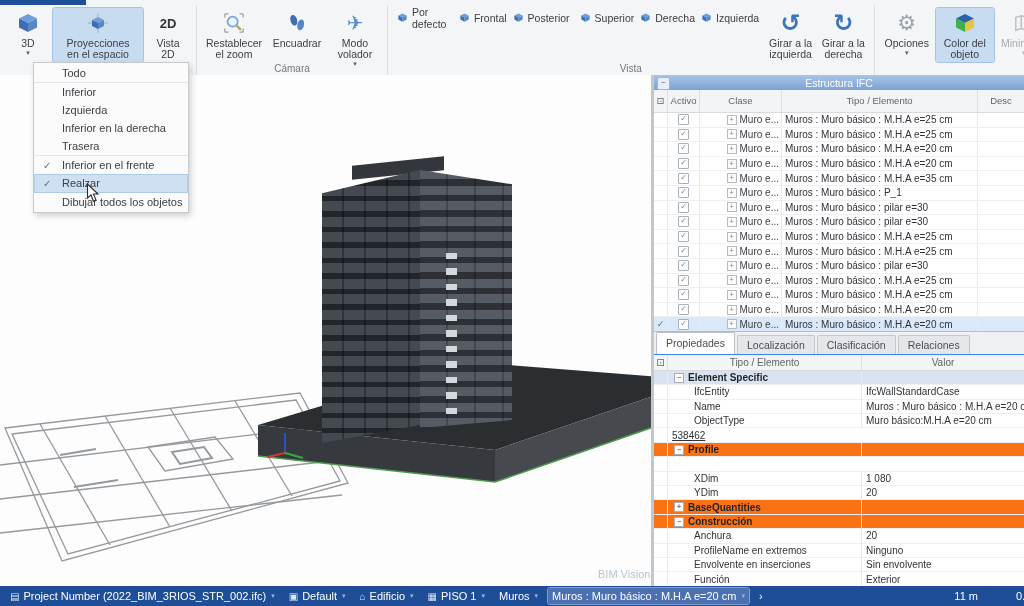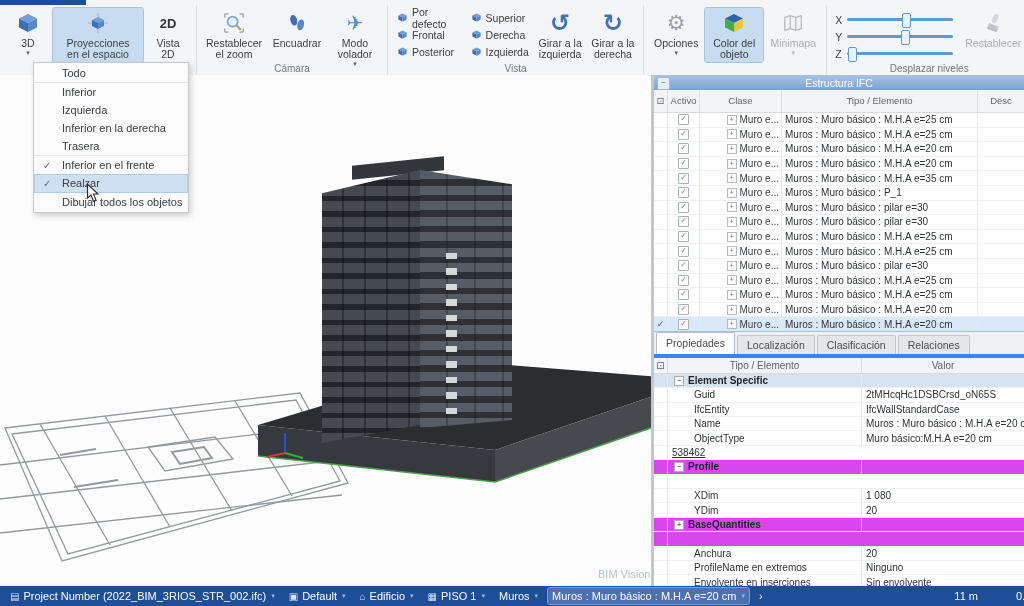--- a/index.html
+++ b/index.html
@@ -15,21 +15,21 @@
   .rgroup:last-child{border-right:none;}
   .glabel{position:absolute;left:0;right:0;bottom:1px;text-align:center;font-size:10px;color:#73787d;}
   .rbtn{display:flex;flex-direction:column;align-items:center;justify-content:flex-start;
         padding:2px 3px;margin:1px;border-radius:2px;min-width:40px;cursor:default;}
   .rbtn .ricon{height:26px;display:flex;align-items:center;justify-content:center;}
   .rbtn .rlabel{font-size:10.5px;line-height:11px;text-align:center;white-space:pre-line;margin-top:2px;color:#3b3e42;}
   .rbtn.hl{background:#c7dcf0;outline:1px solid #a3c4e4;}
   .rbtn.disabled .rlabel{color:#a7acb1;}
   .caret{font-size:7px;color:#5a6066;line-height:6px;margin-top:1px;}
   .rbtn.disabled .caret{color:#b6babe;}
-  .smallcol{display:flex;flex-direction:column;justify-content:flex-start;margin:2px 2px 0 2px;}
+  .smallcol{display:flex;flex-direction:row;justify-content:flex-start;margin:2px 2px 0 2px;}
   .sbtn{display:flex;align-items:center;height:17px;font-size:10.5px;color:#3b3e42;padding:0 3px;border-radius:2px;}
   .sbtn .scube{margin-right:4px;display:flex;}
   .txticon2d{font-weight:bold;font-size:13px;color:#2f3338;letter-spacing:0;}
   .rotglyph{font-size:24px;color:#3f74ba;line-height:24px;font-weight:bold;}
   .gearglyph{font-size:21px;color:#9aa3ad;line-height:22px;}
   .planeglyph{font-size:20px;color:#5b8fcc;line-height:22px;}
   
   .sliders{display:flex;flex-direction:column;justify-content:flex-start;margin:4px 6px 0 4px;width:118px;}
   .srow{display:flex;align-items:center;height:17px;}
   .slab{width:12px;font-size:10.5px;color:#3b3e42;}
@@ -79,33 +79,33 @@
   .irow.sel{background:#d9e9fa;border-bottom:1px solid #9fc2e4;}
   .chk{display:inline-block;width:9px;height:9px;border:1px solid #a8b0ba;background:#fff;border-radius:1px;
        font-size:8px;line-height:8px;text-align:center;color:#6f7c8c;margin:0 auto;}
   .ic1{justify-content:center;}
   .ic2{justify-content:flex-end;padding-right:2px;}
   .plusbox{display:inline-block;width:8px;height:8px;border:1px solid #b5bac0;font-size:7px;line-height:7px;
        text-align:center;color:#7a8087;margin-right:3px;background:#fbfbfc;}
   .ic3{padding-left:3px;color:#2f3338;}
   .selcheck{margin:0 auto;font-size:9px;color:#5e6d7e;}
   
-  .ptabs{display:flex;align-items:flex-end;height:22px;background:#eef0f2;border-bottom:4px solid #3b82f6;padding-left:2px;}
+  .ptabs{display:flex;align-items:flex-end;height:22px;background:#eef0f2;border-bottom:1px solid #3b82f6;padding-left:2px;}
   .ptab{height:18px;display:flex;align-items:center;padding:0 9px;font-size:10.5px;color:#4a4e53;
         border:1px solid #c3c7cc;border-bottom:none;background:#e4e7ea;margin-right:2px;border-radius:2px 2px 0 0;}
   .ptab.active{background:#fff;height:21px;border-color:#b9bfc6;position:relative;z-index:2;}
   .phead{display:grid;grid-template-columns:14px 194px 1fr;height:15px;background:#f3f4f6;
          border-bottom:1px solid #d8dadd;color:#5f6569;}
   .phead>div{border-right:1px solid #dcdee1;display:flex;align-items:center;justify-content:center;font-size:10px;}
   .prows{background:#fff;}
   .prow{display:grid;grid-template-columns:14px 194px 1fr;height:13.4px;border-bottom:1px solid #eef0f2;background:#fff;}
   .prow>div{border-right:1px solid #e8eaec;display:flex;align-items:center;overflow:hidden;white-space:nowrap;}
   .pc1{padding-left:26px;color:#2f3338;}
   .pc2{padding-left:4px;color:#2f3338;}
-  .prow.pgrp{background:#d946ef;}
+  .prow.pgrp{background:#f97316;}
   .prow.pacc{background:#d7e3f1;}
   .prow.pgrp .pc1{font-weight:bold;padding-left:6px;color:#1e2226;}
   .pexp{display:inline-block;width:8px;height:8px;border:1px solid #a9afb6;background:#fbfbfc;
         font-size:7px;line-height:7px;text-align:center;color:#6d747b;margin-right:4px;}
   
   .statusbar{position:absolute;left:0;top:586px;width:1024px;height:20px;background:#1f4e99;
              display:flex;align-items:center;color:#fff;font-size:11px;}
   .sitem{display:flex;align-items:center;height:16px;margin-left:6px;padding:0 4px;border-radius:2px;white-space:nowrap;}
   .sitem.shl{background:#4c71b2;outline:1px solid #7e9ccd;}
   .sicon{margin-right:4px;font-size:10px;color:#dce7f7;}
@@ -682,27 +682,20 @@
 
       <div class="prow pgrp pacc">
         <div class="pc0"></div>
         <div class="pc1">
           <span class="pexp">−</span>
           <span>Element Specific</span>
         </div>
         <div class="pc2" style="border-right:none;"></div>
       </div>
 
-      <div class="prow">
-        <div class="pc0"></div>
-        <div class="pc1">
-          <span>Guid</span>
-        </div>
-        <div class="pc2" style="border-right:none;">2tMHcqHc1DSBCrsd_oN65S</div>
-      </div>
 
       <div class="prow">
         <div class="pc0"></div>
         <div class="pc1">
           <span>IfcEntity</span>
         </div>
         <div class="pc2" style="border-right:none;">IfcWallStandardCase</div>
       </div>
 
       <div class="prow">
@@ -760,20 +753,24 @@
         <div class="pc0"></div>
         <div class="pc1">
           <span class="pexp">+</span>
           <span>BaseQuantities</span>
         </div>
         <div class="pc2" style="border-right:none;"></div>
       </div>
 
       <div class="prow pgrp">
         <div class="pc0"></div>
+        <div class="pc1">
+          <span class="pexp">−</span>
+          <span>Construcción</span>
+        </div>
         <div class="pc2" style="border-right:none;"></div>
       </div>
 
       <div class="prow">
         <div class="pc0"></div>
         <div class="pc1">
           <span>Anchura</span>
         </div>
         <div class="pc2" style="border-right:none;">20</div>
       </div>

